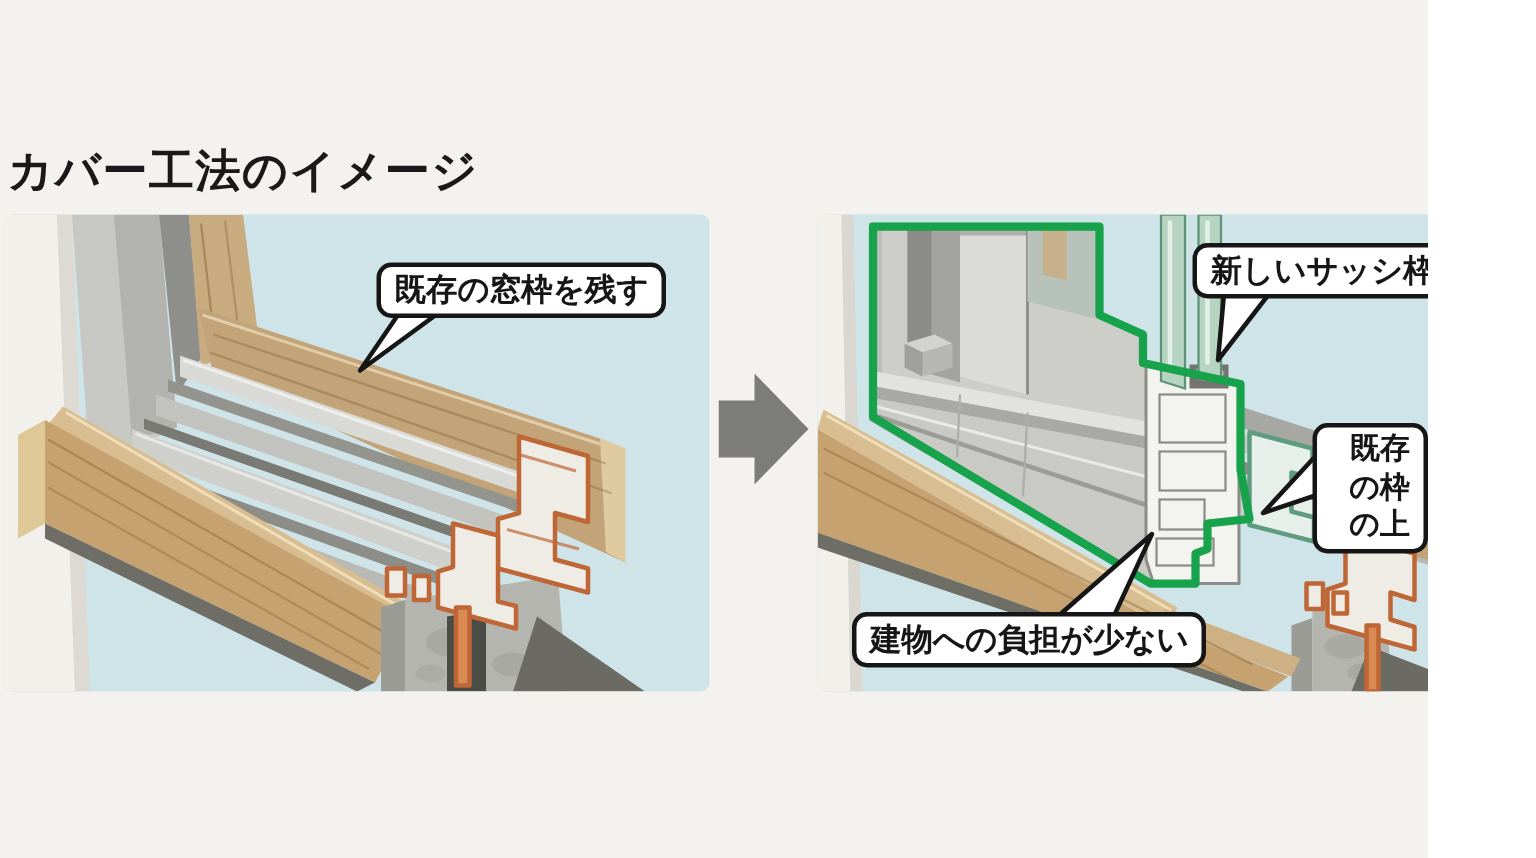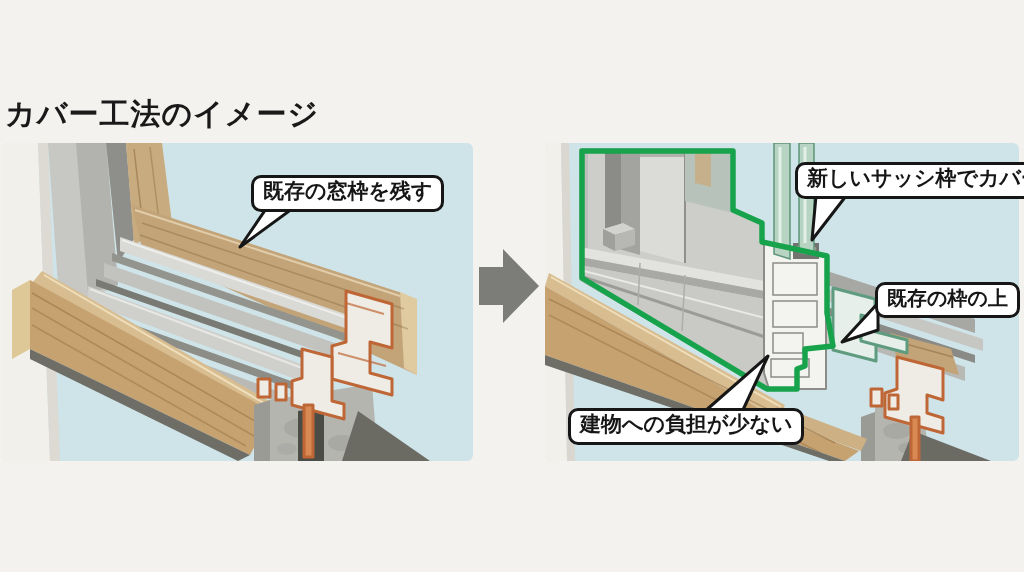--- a/index.html
+++ b/index.html
@@ -1,39 +1,39 @@
 <!DOCTYPE html>
 <html><head>
 <meta charset="utf-8">
 <style>
   html,body{margin:0;padding:0;}
   .stage{
-    position:relative;width:1024px;height:572px;overflow:hidden;
+    position:relative;width:952px;height:572px;overflow:hidden;
     background:#f4f2ee;
-    font-family:Liberation Mono, monospace;
+    font-family:Liberation Serif, serif;
   }
   .title{
     position:absolute;left:5px;top:94px;
     font-size:30px;font-weight:700;color:#191919;letter-spacing:1px;
   }
   .panel{
     position:absolute;top:143px;height:318px;background:#cfe4e9;
     border-radius:6px;overflow:hidden;
   }
   .panel.left{left:2px;width:471px;}
   .panel.right{left:545px;width:474px;}
   .panel svg{position:absolute;left:0;top:0;display:block;}
   .arrow-wrap{position:absolute;left:479px;top:249px;width:62px;height:74px;z-index:2;}
   .tails{position:absolute;left:0;top:0;width:1024px;height:572px;pointer-events:none;z-index:4;}
   .bubble{
     position:absolute;z-index:5;background:#ffffff;border:3px solid #161616;
     border-radius:10px;padding:2px 9px;font-size:21px;font-weight:700;
     color:#161616;line-height:1.28;white-space:nowrap;
   }
-  .bubble .line{display:block;text-align:center;}
+  .bubble .line{display:block;}
   #bubble-overlay{white-space:normal;text-align:right;font-size:20px;}
 </style>
 </head>
 <body>
 
 <div class="stage">
 
   <div class="title">カバー工法のイメージ</div>
 
   <div class="panel left">

